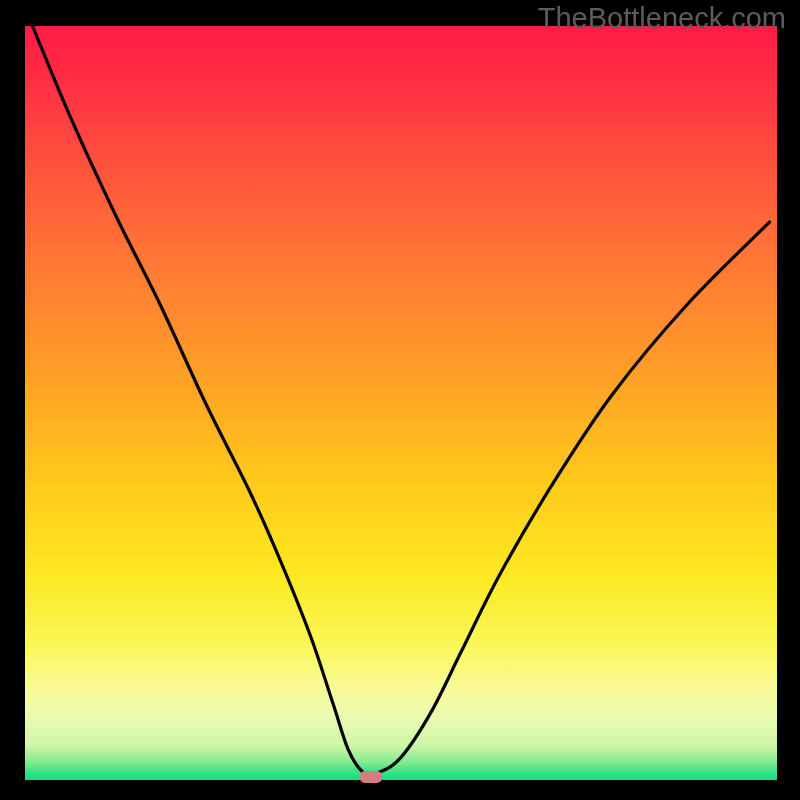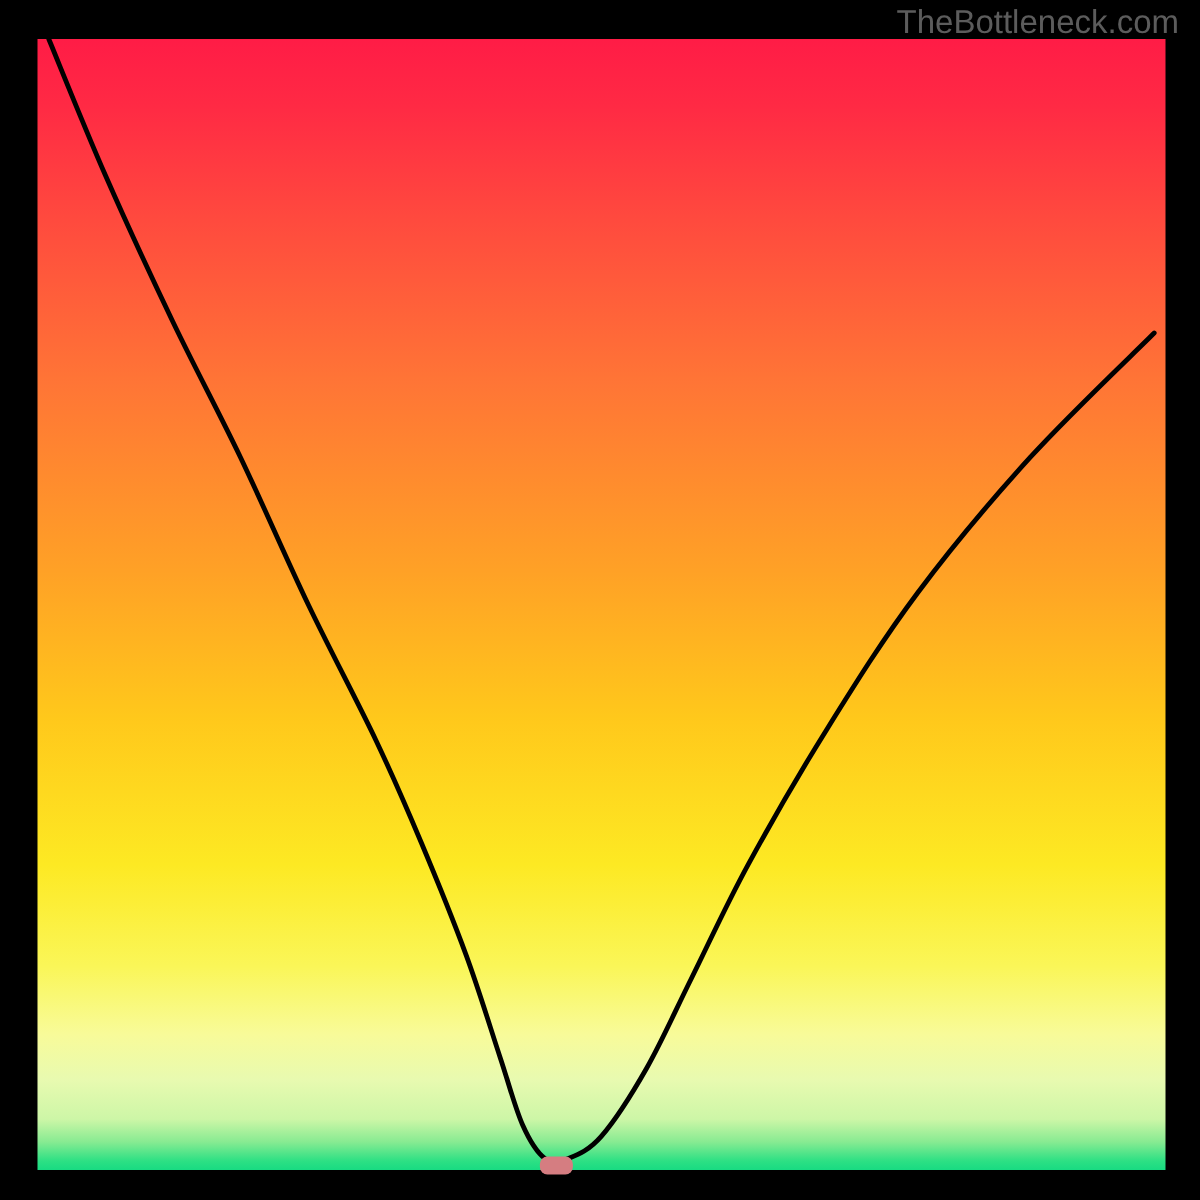--- a/index.html
+++ b/index.html
@@ -12,21 +12,21 @@
   }
   .wrap {
     position: relative;
     width: 800px;
     height: 800px;
   }
   .watermark {
     position: absolute;
     top: 2px;
     right: 14px;
-    font-size: 22px;
+    font-size: 29px;
     color: #5c5c5c;
     font-weight: 500;
     z-index: 30;
   }
   svg.chart {
     position: absolute;
     left: 0;
     top: 0;
   }
 </style>

